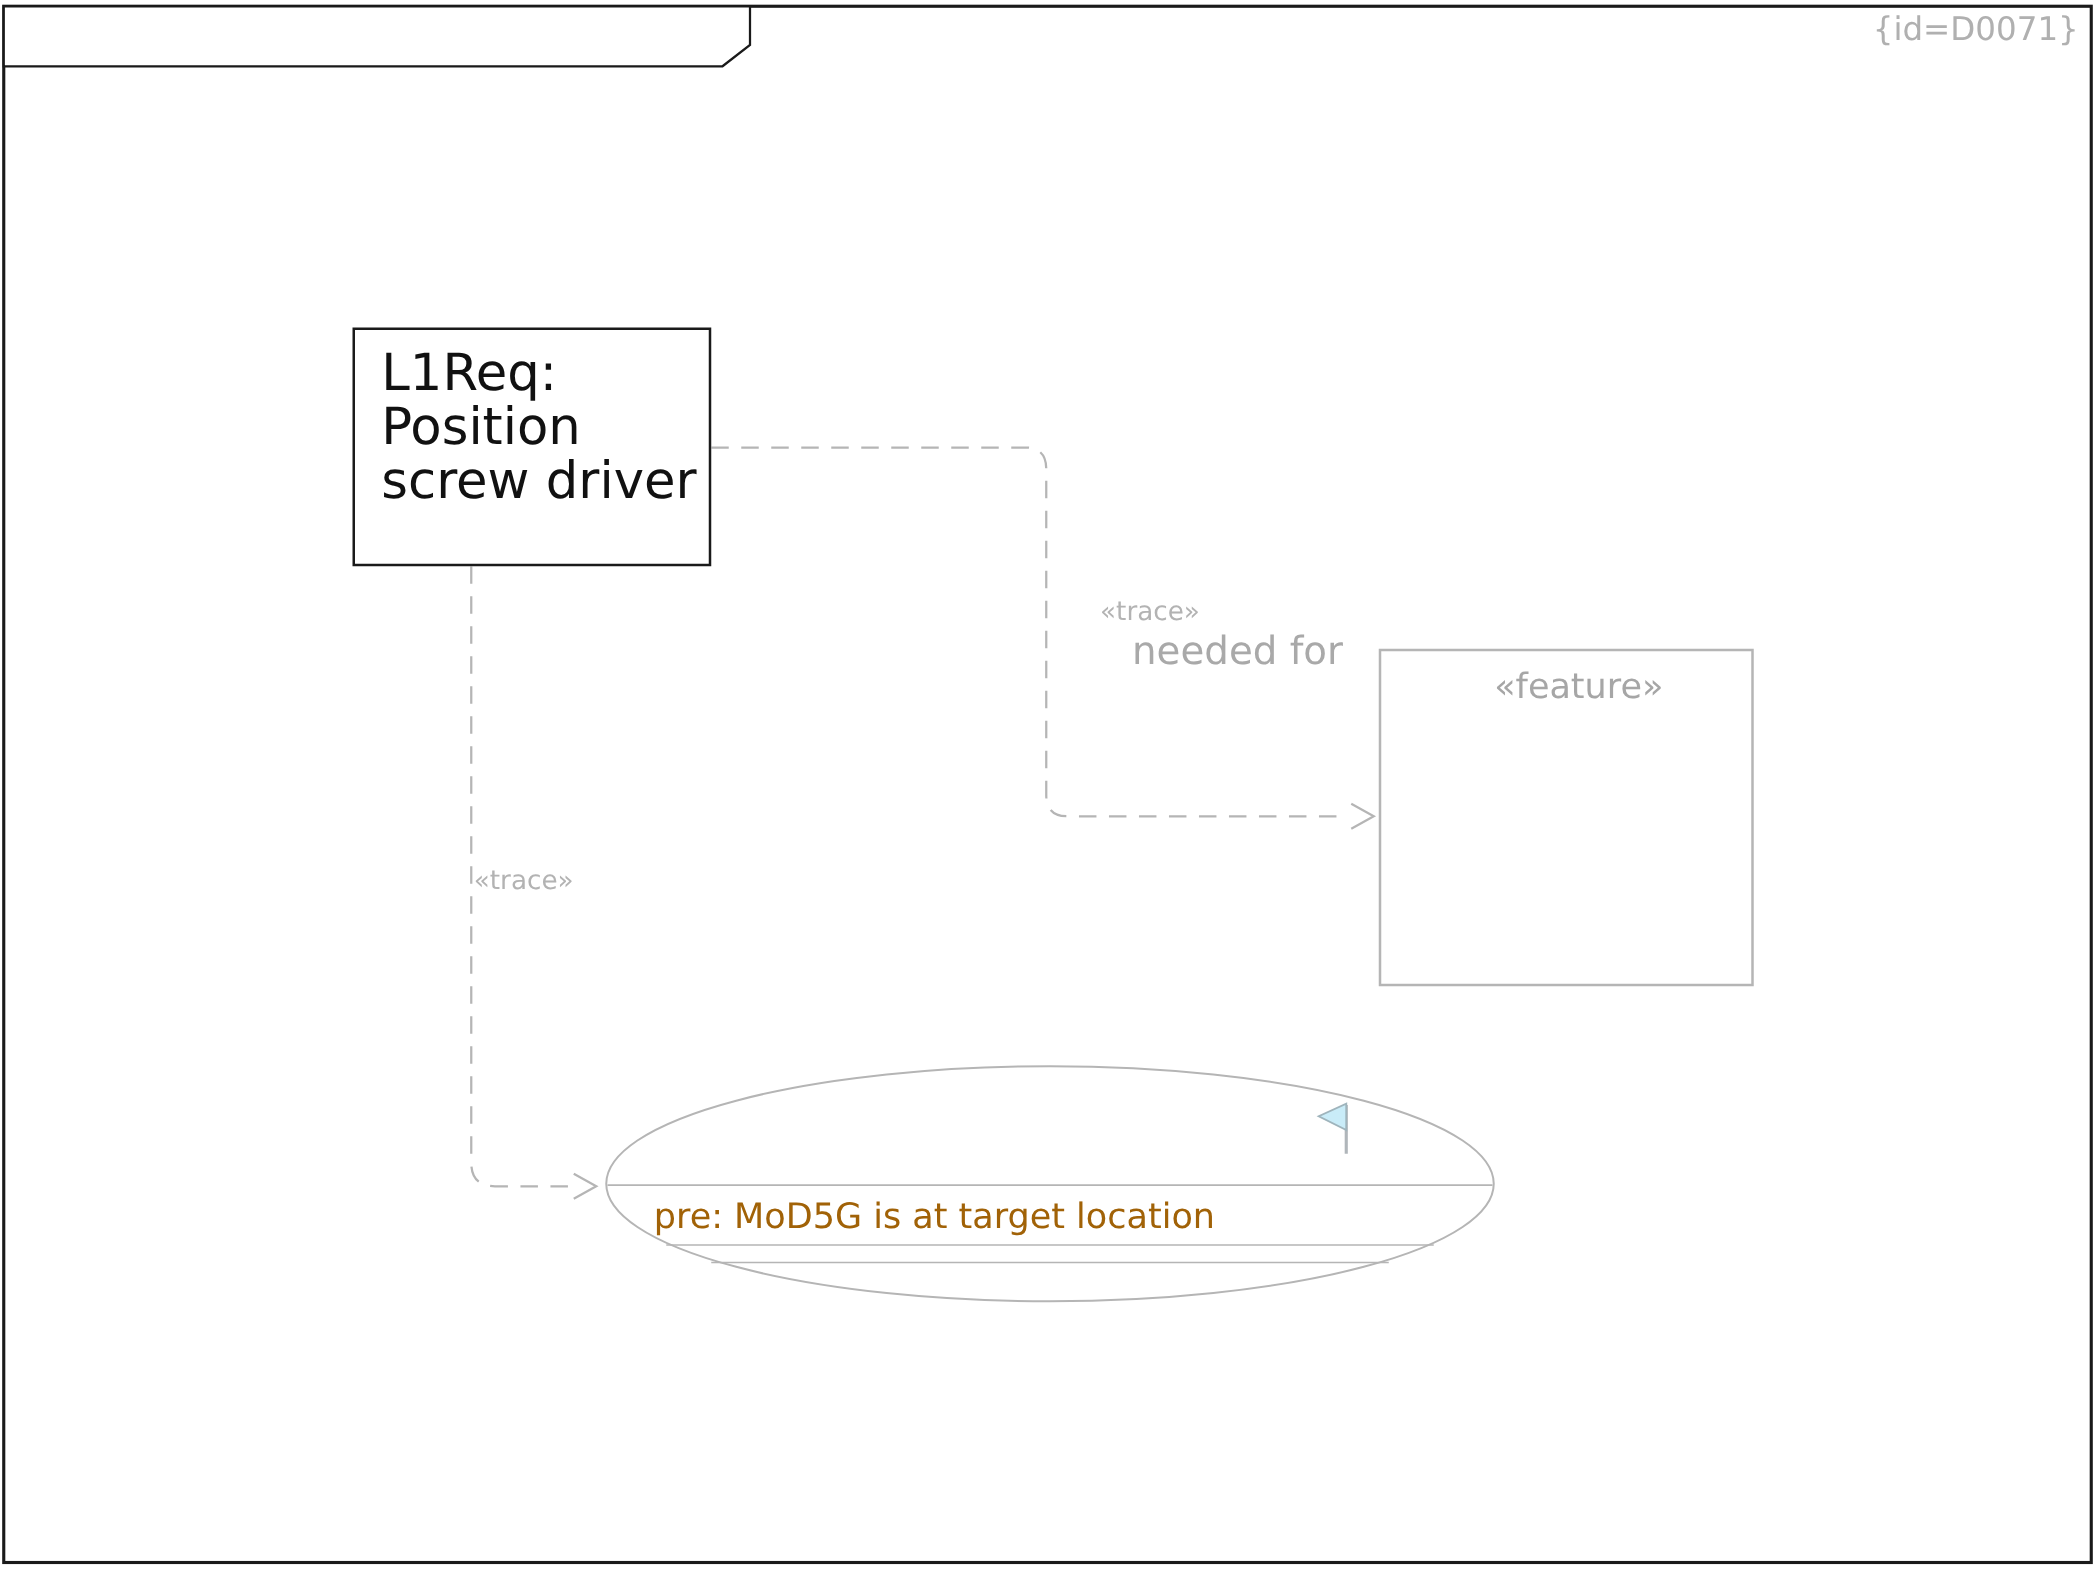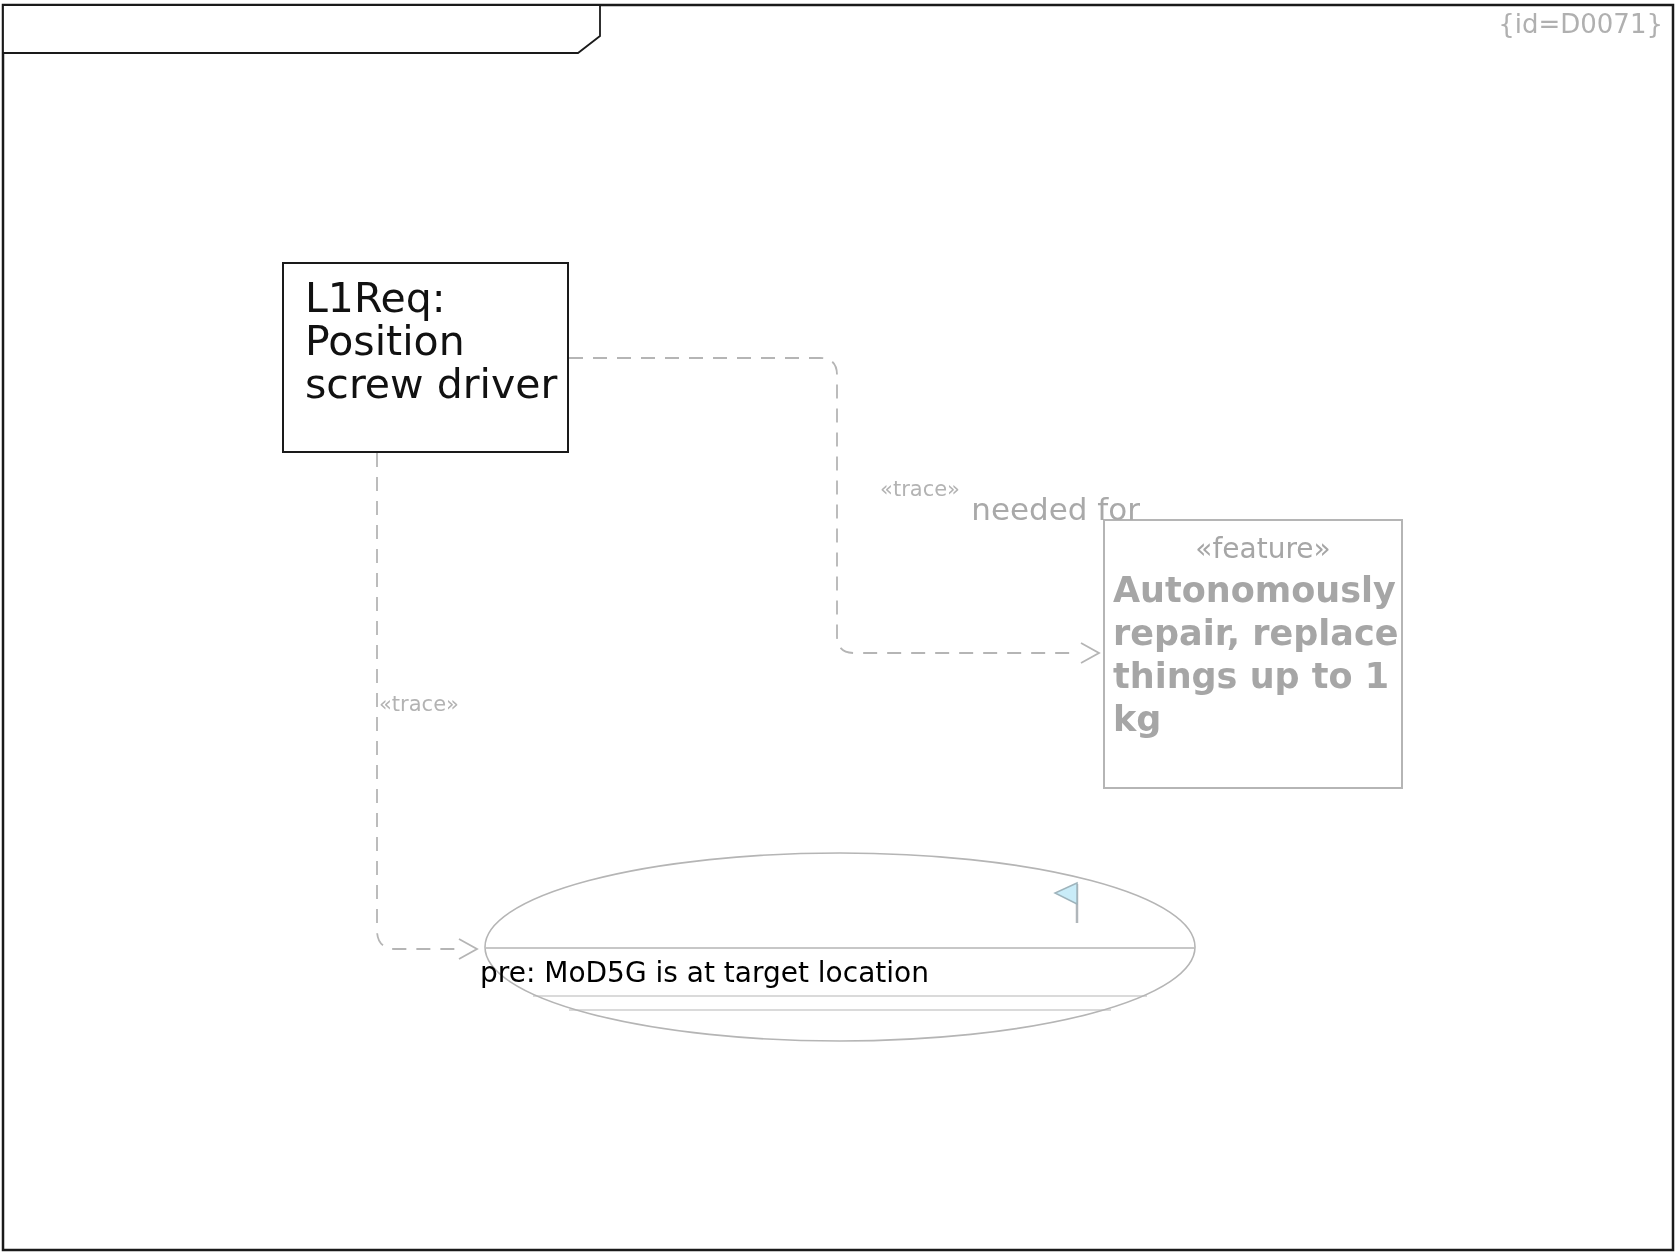--- a/index.html
+++ b/index.html
@@ -41,29 +41,29 @@
   .feature-name{
     margin-top:3px;padding-left:8px;
     font-size:35px;font-weight:bold;color:#a6a6a6;line-height:43px;
     white-space:pre;
   }
   .usecase-name{
     left:590px;top:888px;width:455px;text-align:center;
     font-size:38px;font-weight:bold;color:#a6a6a6;white-space:pre;
   }
   .usecase-pre{
-    left:480px;top:956px;width:520px;text-align:left;
-    font-size:28px;color:#000000;white-space:pre;
+    left:452px;top:956px;width:520px;text-align:right;
+    font-size:28px;color:#a16207;white-space:pre;
   }
   .trace1-stereotype{
     left:845px;top:477px;width:150px;text-align:center;
     font-size:21px;color:#b3b3b3;white-space:pre;
   }
   .trace1-label{
-    left:840px;top:491px;width:300px;text-align:right;
+    left:840px;top:503px;width:300px;text-align:center;
     font-size:31px;color:#a9a9a9;white-space:pre;
   }
   .trace2-stereotype{
     left:379px;top:692px;width:150px;text-align:left;
     font-size:21px;color:#b3b3b3;white-space:pre;
   }
 </style>
 </head>
 <body>
 
@@ -93,24 +93,20 @@
   <div class="abs diagram-id">{id=D0071}</div>
 
   <div class="abs req-box">
     <div class="req-name">L1Req:
 Position
 screw driver</div>
   </div>
 
   <div class="abs feature-box">
     <div class="feature-stereotype">«feature»</div>
-    <div class="feature-name">Autonomously
-repair, replace
-things up to 1
-kg</div>
   </div>
 
   <div class="abs usecase-pre">pre: MoD5G is at target location</div>
 
   <div class="abs trace1-stereotype">«trace»</div>
   <div class="abs trace1-label">needed for</div>
   <div class="abs trace2-stereotype">«trace»</div>
 
 </div>
 

